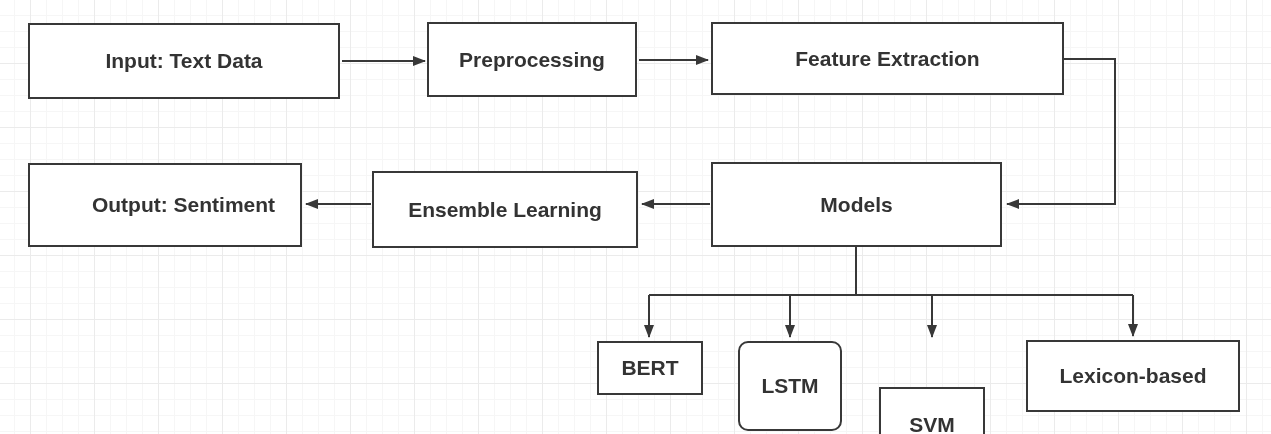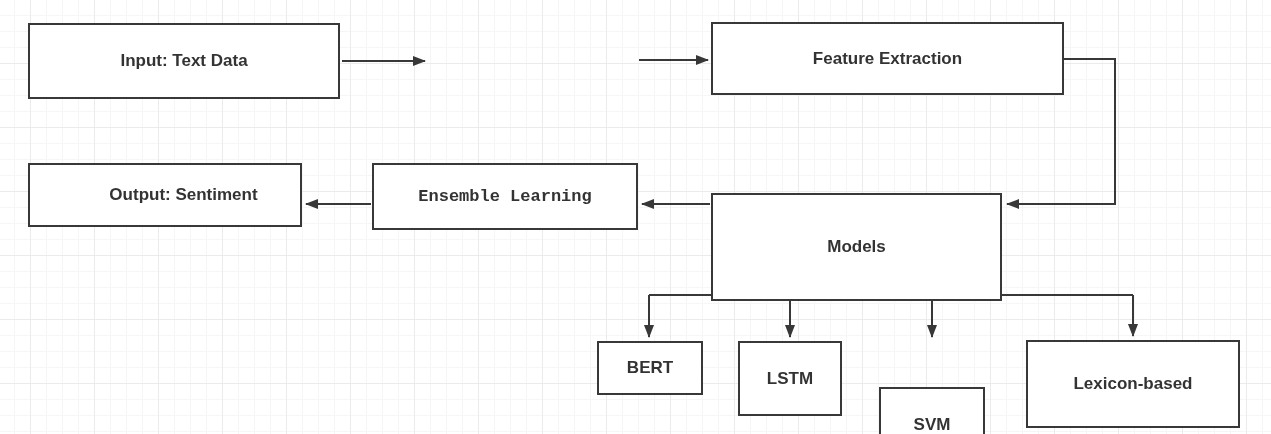--- a/index.html
+++ b/index.html
@@ -48,34 +48,34 @@
   .node{
     position:absolute;
     box-sizing:border-box;
     background:var(--node_fill);
     border:2px solid var(--node_border);
     display:flex;
     align-items:center;
     justify-content:center;
     text-align:right;
     font-weight:bold;
-    font-size:17px;
+    font-size:21px;
     color:var(--text);
     white-space:nowrap;
   }
   #n-input            {left:28px;  top:23px;  width:312px; height:76px;}
   #n-preprocessing    {left:427px; top:22px;  width:210px; height:75px;}
   #n-feature          {left:711px; top:22px;  width:353px; height:73px;}
-  #n-output           {left:28px;  top:163px; width:274px; height:64px;padding-left:37px;}
-  #n-ensemble         {left:372px; top:163px; width:266px; height:67px;font-family:Liberation Mono, monospace;}
-  #n-models           {left:711px; top:162px; width:291px; height:108px;margin-top:31px;}
+  #n-output           {left:28px;  top:163px; width:274px; height:84px;padding-left:37px;}
+  #n-ensemble         {left:372px; top:171px; width:266px; height:77px;}
+  #n-models           {left:711px; top:162px; width:291px; height:85px;}
   #n-bert             {left:597px; top:341px; width:106px; height:54px;}
-  #n-lstm             {left:738px; top:341px; width:104px; height:75px;}
+  #n-lstm             {left:738px; top:341px; width:104px; height:90px;border-radius:10px;}
   #n-svm              {left:879px; top:341px; width:106px; height:75px;margin-top:46px;}
-  #n-lexicon          {left:1026px;top:340px; width:214px; height:88px;}
+  #n-lexicon          {left:1026px;top:340px; width:214px; height:72px;}
 </style>
 </head>
 <body>
 
 <div class="canvas">
 
   <svg class="connectors" viewBox="0 0 1271 434" xmlns="http://www.w3.org/2000/svg">
     <defs>
       <marker id="arrow" markerUnits="userSpaceOnUse" markerWidth="14" markerHeight="12" refX="12" refY="5" orient="auto">
         <path class="arrowhead" d="M0,0 L13,5 L0,10 Z"></path>
@@ -93,20 +93,23 @@
     <path class="edge" d="M649,295 V337" marker-end="url(#arrow)"></path>
     <path class="edge" d="M790,295 V337" marker-end="url(#arrow)"></path>
     <path class="edge" d="M932,295 V337" marker-end="url(#arrow)"></path>
     <path class="edge" d="M1133,295 V336" marker-end="url(#arrow)"></path>
   </svg>
 
   <div class="node" id="n-input">
     <span class="node-label">Input: Text Data</span>
   </div>
 
+  <div class="node" id="n-preprocessing">
+    <span class="node-label">Preprocessing</span>
+  </div>
 
   <div class="node" id="n-feature">
     <span class="node-label">Feature Extraction</span>
   </div>
 
   <div class="node" id="n-output">
     <span class="node-label">Output: Sentiment</span>
   </div>
 
   <div class="node" id="n-ensemble">

